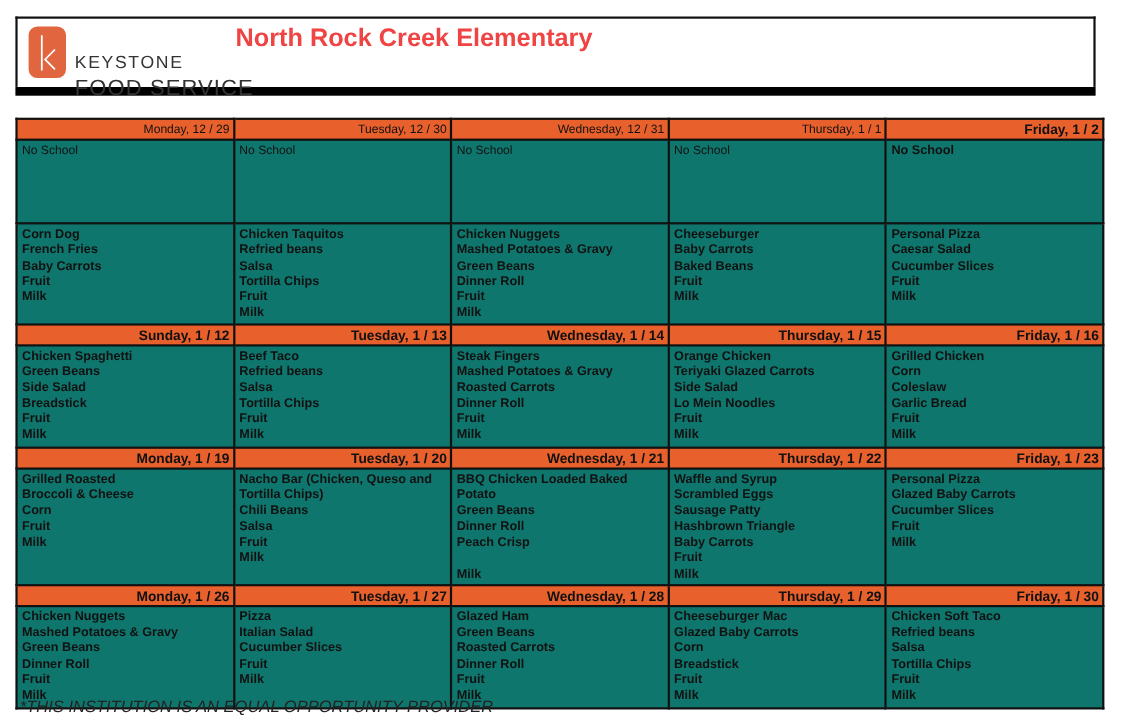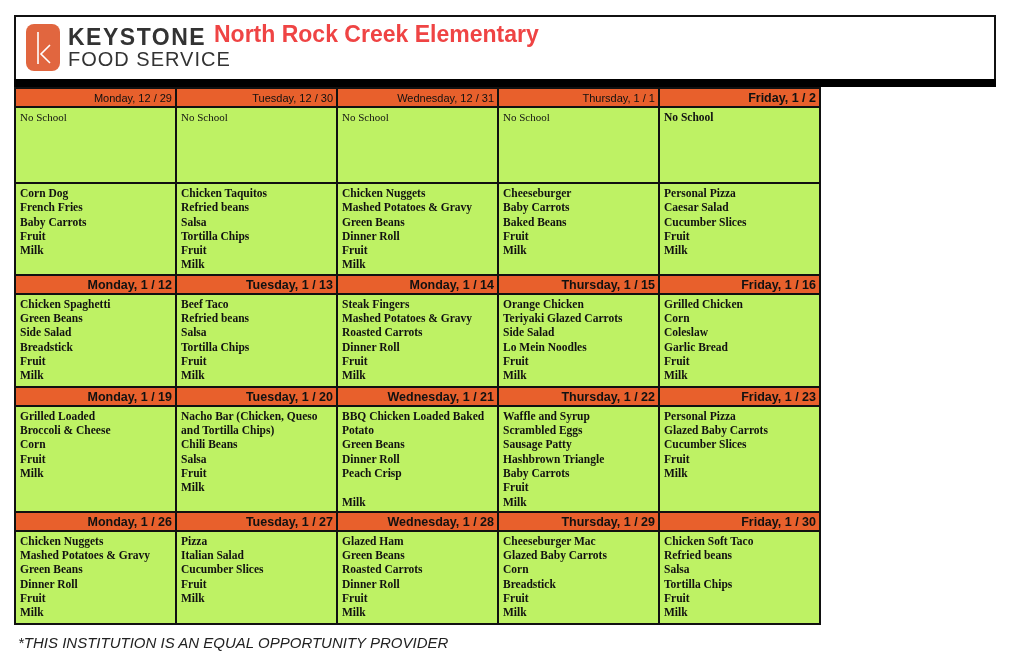--- a/index.html
+++ b/index.html
@@ -2,30 +2,30 @@
 <html><head>
 <meta charset="utf-8">
 <style>
   html, body { margin:0; padding:0; background:#ffffff; }
   body { width:1024px; height:660px; position:relative; overflow:hidden; font-family:"Liberation Sans", sans-serif; color:#111; }
   #sheet { position:absolute; left:14px; top:15px; width:982px; }
   #header { height:62px; border:2px solid #111; border-bottom:none; position:relative; background:#fff; }
   #logo { position:absolute; left:10px; top:7px; width:34px; height:47px; background:#e1663f; border-radius:8px; }
   #logo svg { position:absolute; left:0; top:0; }
   #brand { position:absolute; left:52px; top:8px; color:#333; }
-  #brand .l1 { font-size:23px; letter-spacing:1.5px; line-height:24px; font-weight:bold; }
+  #brand .l1 { font-size:16px; letter-spacing:1.5px; line-height:24px; font-weight:normal;margin-top:21px; }
   #brand .l2 { font-size:20px; letter-spacing:1px; line-height:20px; }
   #titles { position:absolute; left:198px; top:3px; }
   #titles div { font-size:23px; font-weight:bold; line-height:28px; color:#ef4444; }
   #band { height:8px; background:#000; }
-  table { border-collapse:collapse; width:807px; table-layout:fixed; }
+  table { border-collapse:collapse; width:990px; table-layout:fixed;margin-top:20px; }
   td { border:2px solid #111; padding:0; vertical-align:top; }
   td.dh { background:#e8602c; text-align:right; font-size:12.5px; font-weight:bold; height:16px; padding:1px 3px 0 3px; line-height:16px; }
   td.dh.light { font-weight:normal; font-size:11px; }
-  td.cell { background:#bef264; padding:2px 4px; font-size:11.5px; font-weight:bold; line-height:14.3px;font-family:Liberation Serif, serif; }
+  td.cell { background:#0f766e; padding:2px 4px; font-size:11.5px; font-weight:bold; line-height:14.3px; }
   td.cell.light { font-weight:normal; font-size:11px; }
   .item { white-space:pre-wrap; }
   tr.r0 td.cell { height:70px; }
   tr.r1 td.cell { height:84px; }
   tr.r2 td.cell { height:87px; }
   tr.r3 td.cell { height:98px; }
   tr.r4 td.cell { height:87px; }
   #footer { position:absolute; left:18px; top:634px; font-size:15px; font-style:italic; color:#222; }
 </style>
 </head>
@@ -107,23 +107,23 @@
           </td>
           <td class="cell">
             <div class="item">Personal Pizza</div>
             <div class="item">Caesar Salad</div>
             <div class="item">Cucumber Slices</div>
             <div class="item">Fruit</div>
             <div class="item">Milk</div>
           </td>
         </tr>
         <tr>
-          <td class="dh">Monday, 1 / 12</td>
+          <td class="dh">Sunday, 1 / 12</td>
           <td class="dh">Tuesday, 1 / 13</td>
-          <td class="dh">Monday, 1 / 14</td>
+          <td class="dh">Wednesday, 1 / 14</td>
           <td class="dh">Thursday, 1 / 15</td>
           <td class="dh">Friday, 1 / 16</td>
         </tr>
         <tr class="r2">
           <td class="cell">
             <div class="item">Chicken Spaghetti</div>
             <div class="item">Green Beans</div>
             <div class="item">Side Salad</div>
             <div class="item">Breadstick</div>
             <div class="item">Fruit</div>
@@ -164,21 +164,21 @@
         </tr>
         <tr>
           <td class="dh">Monday, 1 / 19</td>
           <td class="dh">Tuesday, 1 / 20</td>
           <td class="dh">Wednesday, 1 / 21</td>
           <td class="dh">Thursday, 1 / 22</td>
           <td class="dh">Friday, 1 / 23</td>
         </tr>
         <tr class="r3">
           <td class="cell">
-            <div class="item">Grilled Loaded</div>
+            <div class="item">Grilled Roasted</div>
             <div class="item">Broccoli &amp; Cheese</div>
             <div class="item">Corn</div>
             <div class="item">Fruit</div>
             <div class="item">Milk</div>
           </td>
           <td class="cell">
             <div class="item">Nacho Bar (Chicken, Queso and Tortilla Chips)</div>
             <div class="item">Chili Beans</div>
             <div class="item">Salsa</div>
             <div class="item">Fruit</div>

